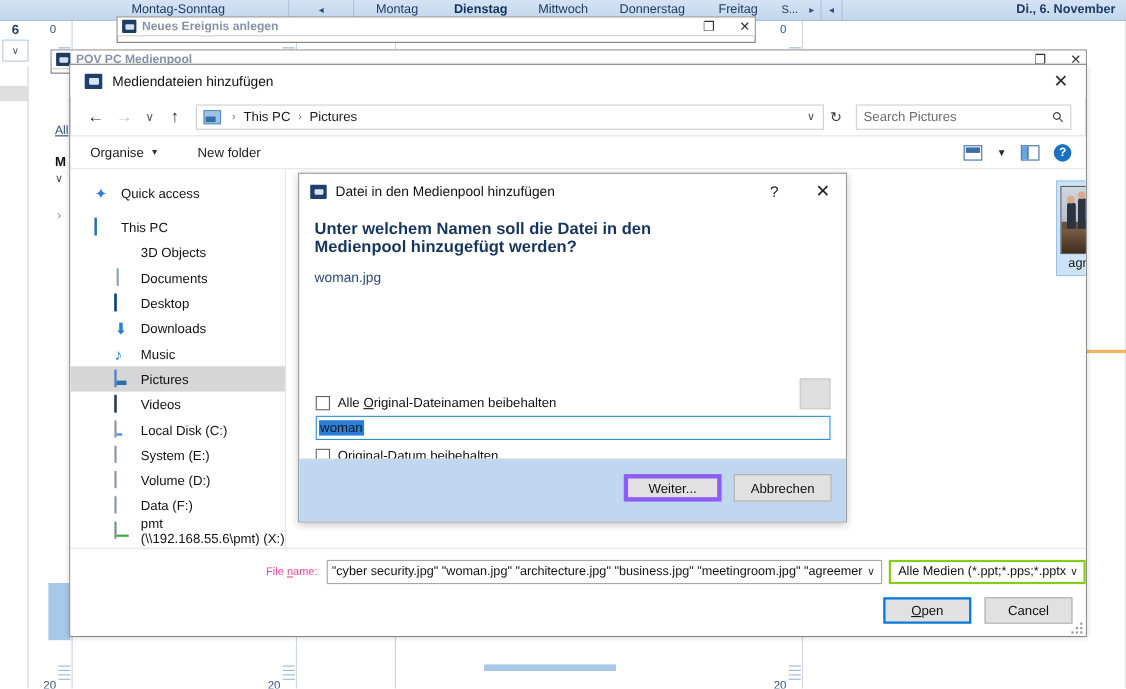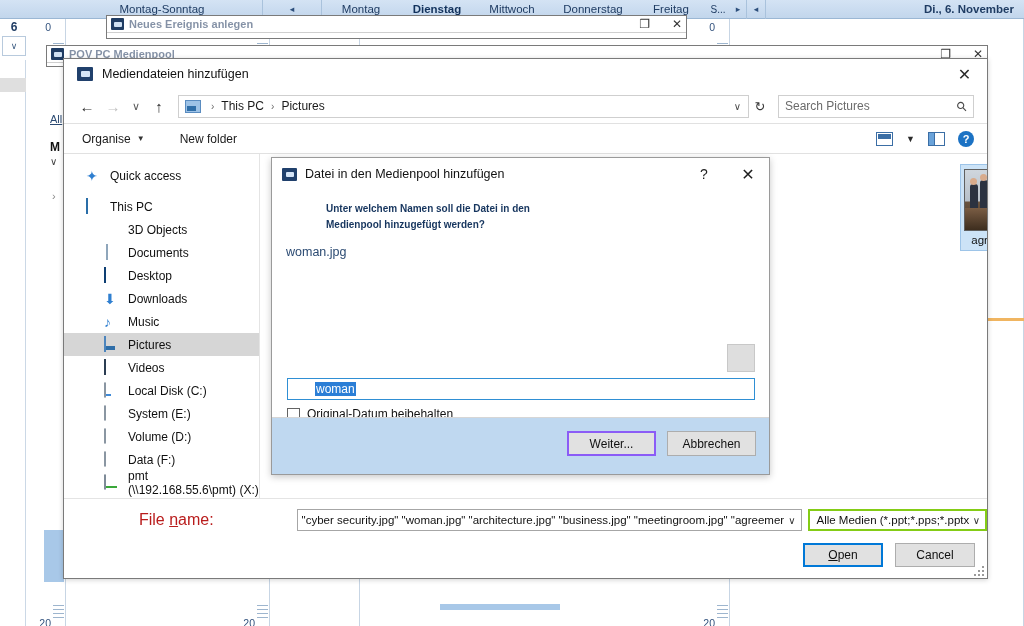--- a/index.html
+++ b/index.html
@@ -206,21 +206,21 @@
   .pic-agreement { background: linear-gradient(to bottom,#cfd6dd 0%,#b7c0c9 52%,#6a5440 53%,#4a3827 100%); }
   .pic-agreement .p { position:absolute; bottom:22px; width:8px; background:#2b3240; border-radius:3px 3px 0 0; }
   .pic-agreement .h { position:absolute; width:7px; height:7px; border-radius:50%; background:#d8ab8c; }
   .pic-agreement .tbl { position:absolute; left:0; bottom:0; width:100%; height:22px; background:linear-gradient(to bottom,#7a5d44,#3d2d1e); }
 
   .fd-foot {
     flex: 0 0 auto; height: 80px; border-top: 1px solid #e4e4e4;
     background: #fff; position: relative;
   }
   .fnrow { position: absolute; left: 0; top: 10px; width: 100%; display:flex; align-items:center; }
-  .fnlabel { width: 240px; text-align: center; padding-right: 8px; font-size: 16px; color: #b91c1c; }
+  .fnlabel { width: 240px; text-align: right; padding-right: 8px; font-size: 10px; color: #ec4899; }
   .fninput {
     width: 518px; height: 22px; border: 1px solid #a6a6a6; background: #fff;
     display: flex; align-items: center; padding: 0 2px 0 4px; font-size: 11.5px; color: #111;
   }
   .fninput .val { flex:1 1 auto; white-space: nowrap; overflow: hidden; }
   .fninput .chev { font-size: 10px; color: #333; padding: 0 4px; }
   .typesel {
     width: 184px; height: 22px; border: 2px solid #84cc16; background: #fff;
     display: flex; align-items: center; padding: 0 2px 0 6px; margin-left: 6px;
     font-size: 11.5px; color: #111;
@@ -250,45 +250,45 @@
     height: 32px; display: flex; align-items: center; padding-left: 10px; gap: 8px;
     flex: 0 0 auto;
   }
   .m-title .ico { width: 15px; height: 13px; background: #20406c; border-radius:1px; display:flex; align-items:center; justify-content:center; }
   .m-title .ico::after { content:''; width:8px; height:5px; background:#d5e5f7; border-radius:1px; }
   .m-title .t { font-size: 12.5px; color: #111; }
   .m-title .q { margin-left: auto; width: 30px; text-align:center; font-size: 14px; color: #1f1f1f; }
   .m-title .x { width: 42px; text-align:center; font-size: 16px; color: #1f1f1f; font-weight: 300; }
 
   .m-body { flex: 1 1 auto; padding: 11px 14px 0 14px; position: relative; }
-  .m-q { font-size: 10px; font-weight: bold; color: #16355e; line-height: 16px; margin-left: 40px; }
+  .m-q { font-size: 15px; font-weight: bold; color: #16355e; line-height: 16px; }
   .m-file { font-size: 12.5px; color: #2b4a72; margin-top: 12px; }
   .m-gray-sq { position: absolute; right: 14px; top: 154px; width: 28px; height: 28px; background: #dedede; border: 1px solid #c8c8c8; }
 
   .chkrow { display: flex; align-items: center; gap: 7px; font-size: 12px; color: #111; }
   .chk { width: 13px; height: 13px; border: 1px solid #636363; background: #fff; flex: 0 0 auto; }
   .m-chk1 { position: absolute; left: 15px; top: 169px; }
   .m-input {
     position: absolute; left: 15px; top: 188px; width: 468px; height: 22px;
     border: 1px solid #2f8fd4; background: #fff; display: flex; align-items: center; padding-left: 2px;
   }
-  .m-input .seltext { background: #2b7ed6; color: #ffffff; font-size: 12px; padding: 0 1px; margin-left: 25px; }
+  .m-input .seltext { background: #2b7ed6; color: #0f172a; font-size: 12px; padding: 0 1px; }
   .m-chk2 { position: absolute; left: 15px; top: 217px; }
   .m-chk3 { position: absolute; left: 15px; top: 238px; }
 
   .m-foot {
     flex: 0 0 auto; height: 57px; background: #bfd8f0; border-top: 1px solid #d6d6d6;
     position: relative;
   }
   .m-foot .btns { position: absolute; right: 13px; top: 13px; display: flex; gap: 11px; }
   .m-btn {
     width: 89px; height: 25px; border: 1px solid #adadad; background: #e1e1e1;
     font-size: 12px; color: #111; display:flex; align-items:center; justify-content:center;
   }
-  .m-btn.default { border: 2px solid #8b5cf6; text-align: right; }
+  .m-btn.default { border: 4px solid #8b5cf6; text-align: right; }
 </style>
 </head>
 <body>
 
 <div id="root">
 
   <div class="bg-app">
 
     <div class="grid-col" style="left:26px;width:40px;"></div>
     <div class="ruler-col" style="left:26px;width:40px;">
@@ -574,20 +574,24 @@
       <span class="x">✕</span>
     </div>
 
     <div class="m-body">
       <div class="m-q">Unter welchem Namen soll die Datei in den</div>
       <div class="m-q">Medienpool hinzugefügt werden?</div>
       <div class="m-file">woman.jpg</div>
 
       <div class="m-gray-sq"></div>
 
+      <div class="chkrow m-chk1">
+        <span class="chk"></span>
+        <span>Alle <span class="u">O</span>riginal-Dateinamen beibehalten</span>
+      </div>
 
       <div class="m-input">
         <span class="seltext">woman</span>
       </div>
 
       <div class="chkrow m-chk2">
         <span class="chk"></span>
         <span>Original-<span class="u">D</span>atum beibehalten</span>
       </div>
 

